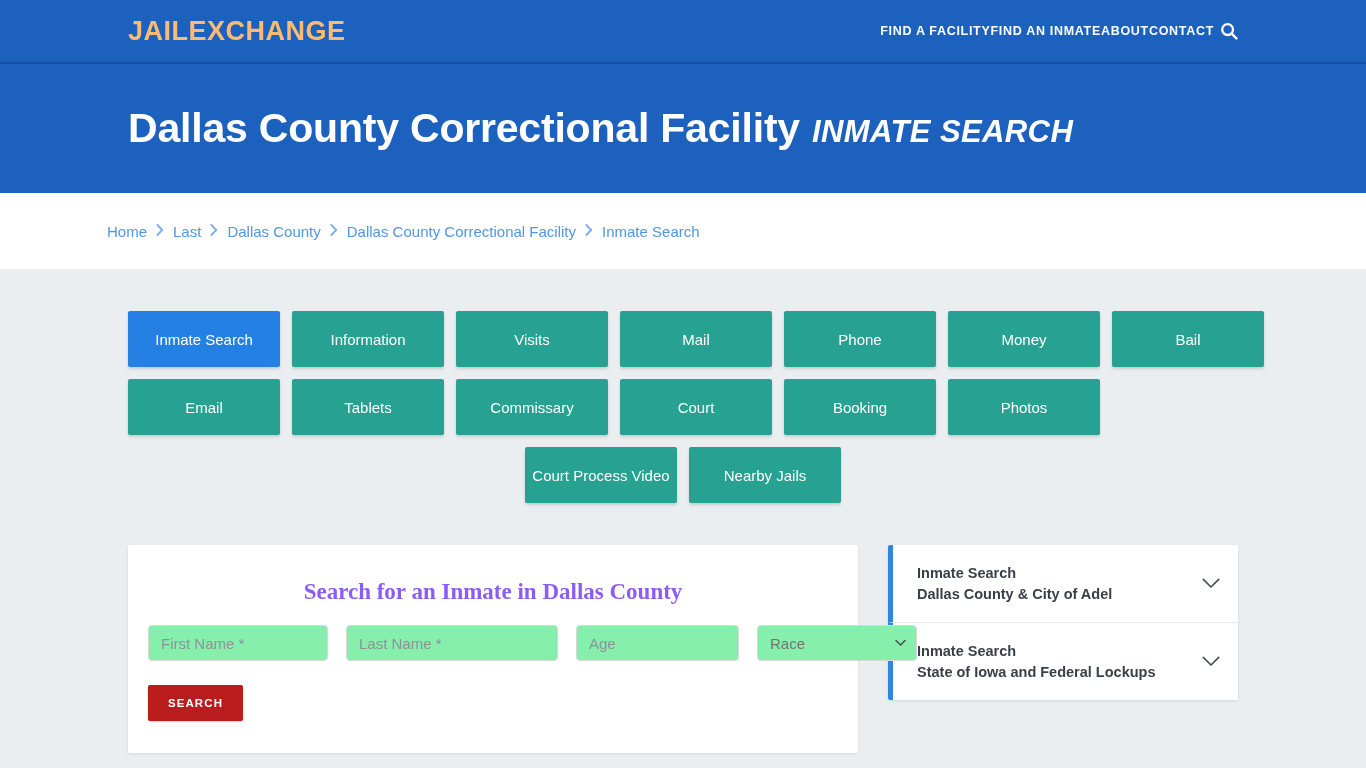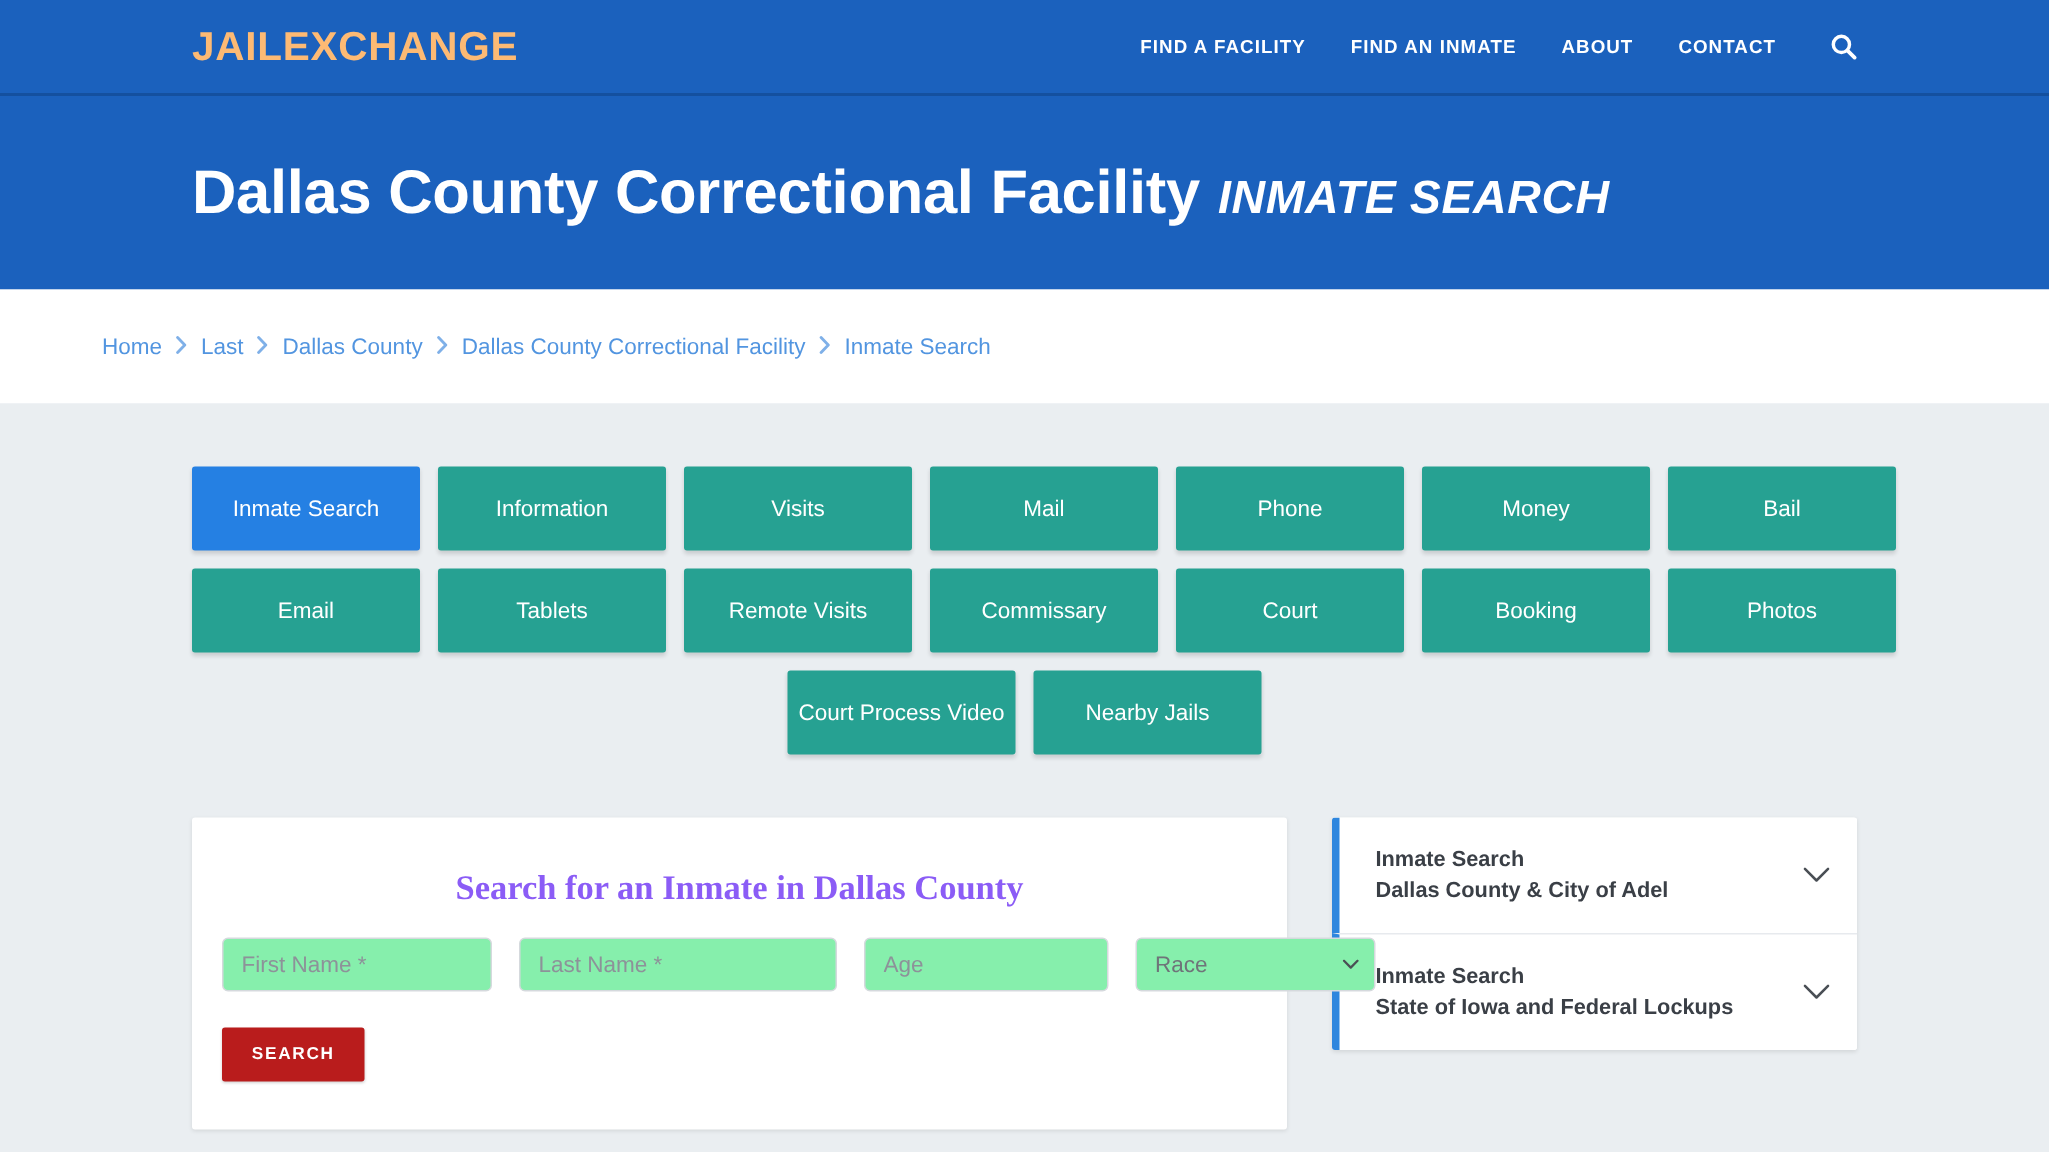--- a/index.html
+++ b/index.html
@@ -34,21 +34,20 @@
     cursor: pointer;
   }
   .logo .logo-a { color: #fdba74; }
   .logo .logo-b { color: #fdba74; }
 
   .nav-right {
     margin-left: auto;
     margin-right: 128px;
     display: flex;
     align-items: center;
-    gap: 30px;
   }
   .nav-link {
     color: #ffffff;
     font-size: 12.5px;
     font-weight: bold;
     letter-spacing: 0.7px;
     text-decoration: none;
     white-space: nowrap;
     cursor: pointer;
   }
@@ -90,21 +89,21 @@
   }
 
   
   .crumbbar {
     background: #ffffff;
     height: 76px;
     display: flex;
     align-items: center;
   }
   .crumbs {
-    margin-left: 68px;
+    margin-left: 107px;
     display: flex;
     align-items: center;
     font-size: 15px;
   }
   .crumb {
     color: #5295e0;
     text-decoration: none;
     cursor: pointer;
     white-space: nowrap;
   }
@@ -336,21 +335,20 @@
       <div class="tab">Information</div>
       <div class="tab">Visits</div>
       <div class="tab">Mail</div>
       <div class="tab">Phone</div>
       <div class="tab">Money</div>
       <div class="tab">Bail</div>
     </div>
     <div class="tabrow">
       <div class="tab">Email</div>
       <div class="tab">Tablets</div>
-      <div class="tab">Remote Visits</div>
       <div class="tab">Commissary</div>
       <div class="tab">Court</div>
       <div class="tab">Booking</div>
       <div class="tab">Photos</div>
     </div>
     <div class="tabrow center">
       <div class="tab">Court Process Video</div>
       <div class="tab">Nearby Jails</div>
     </div>
   </div>

